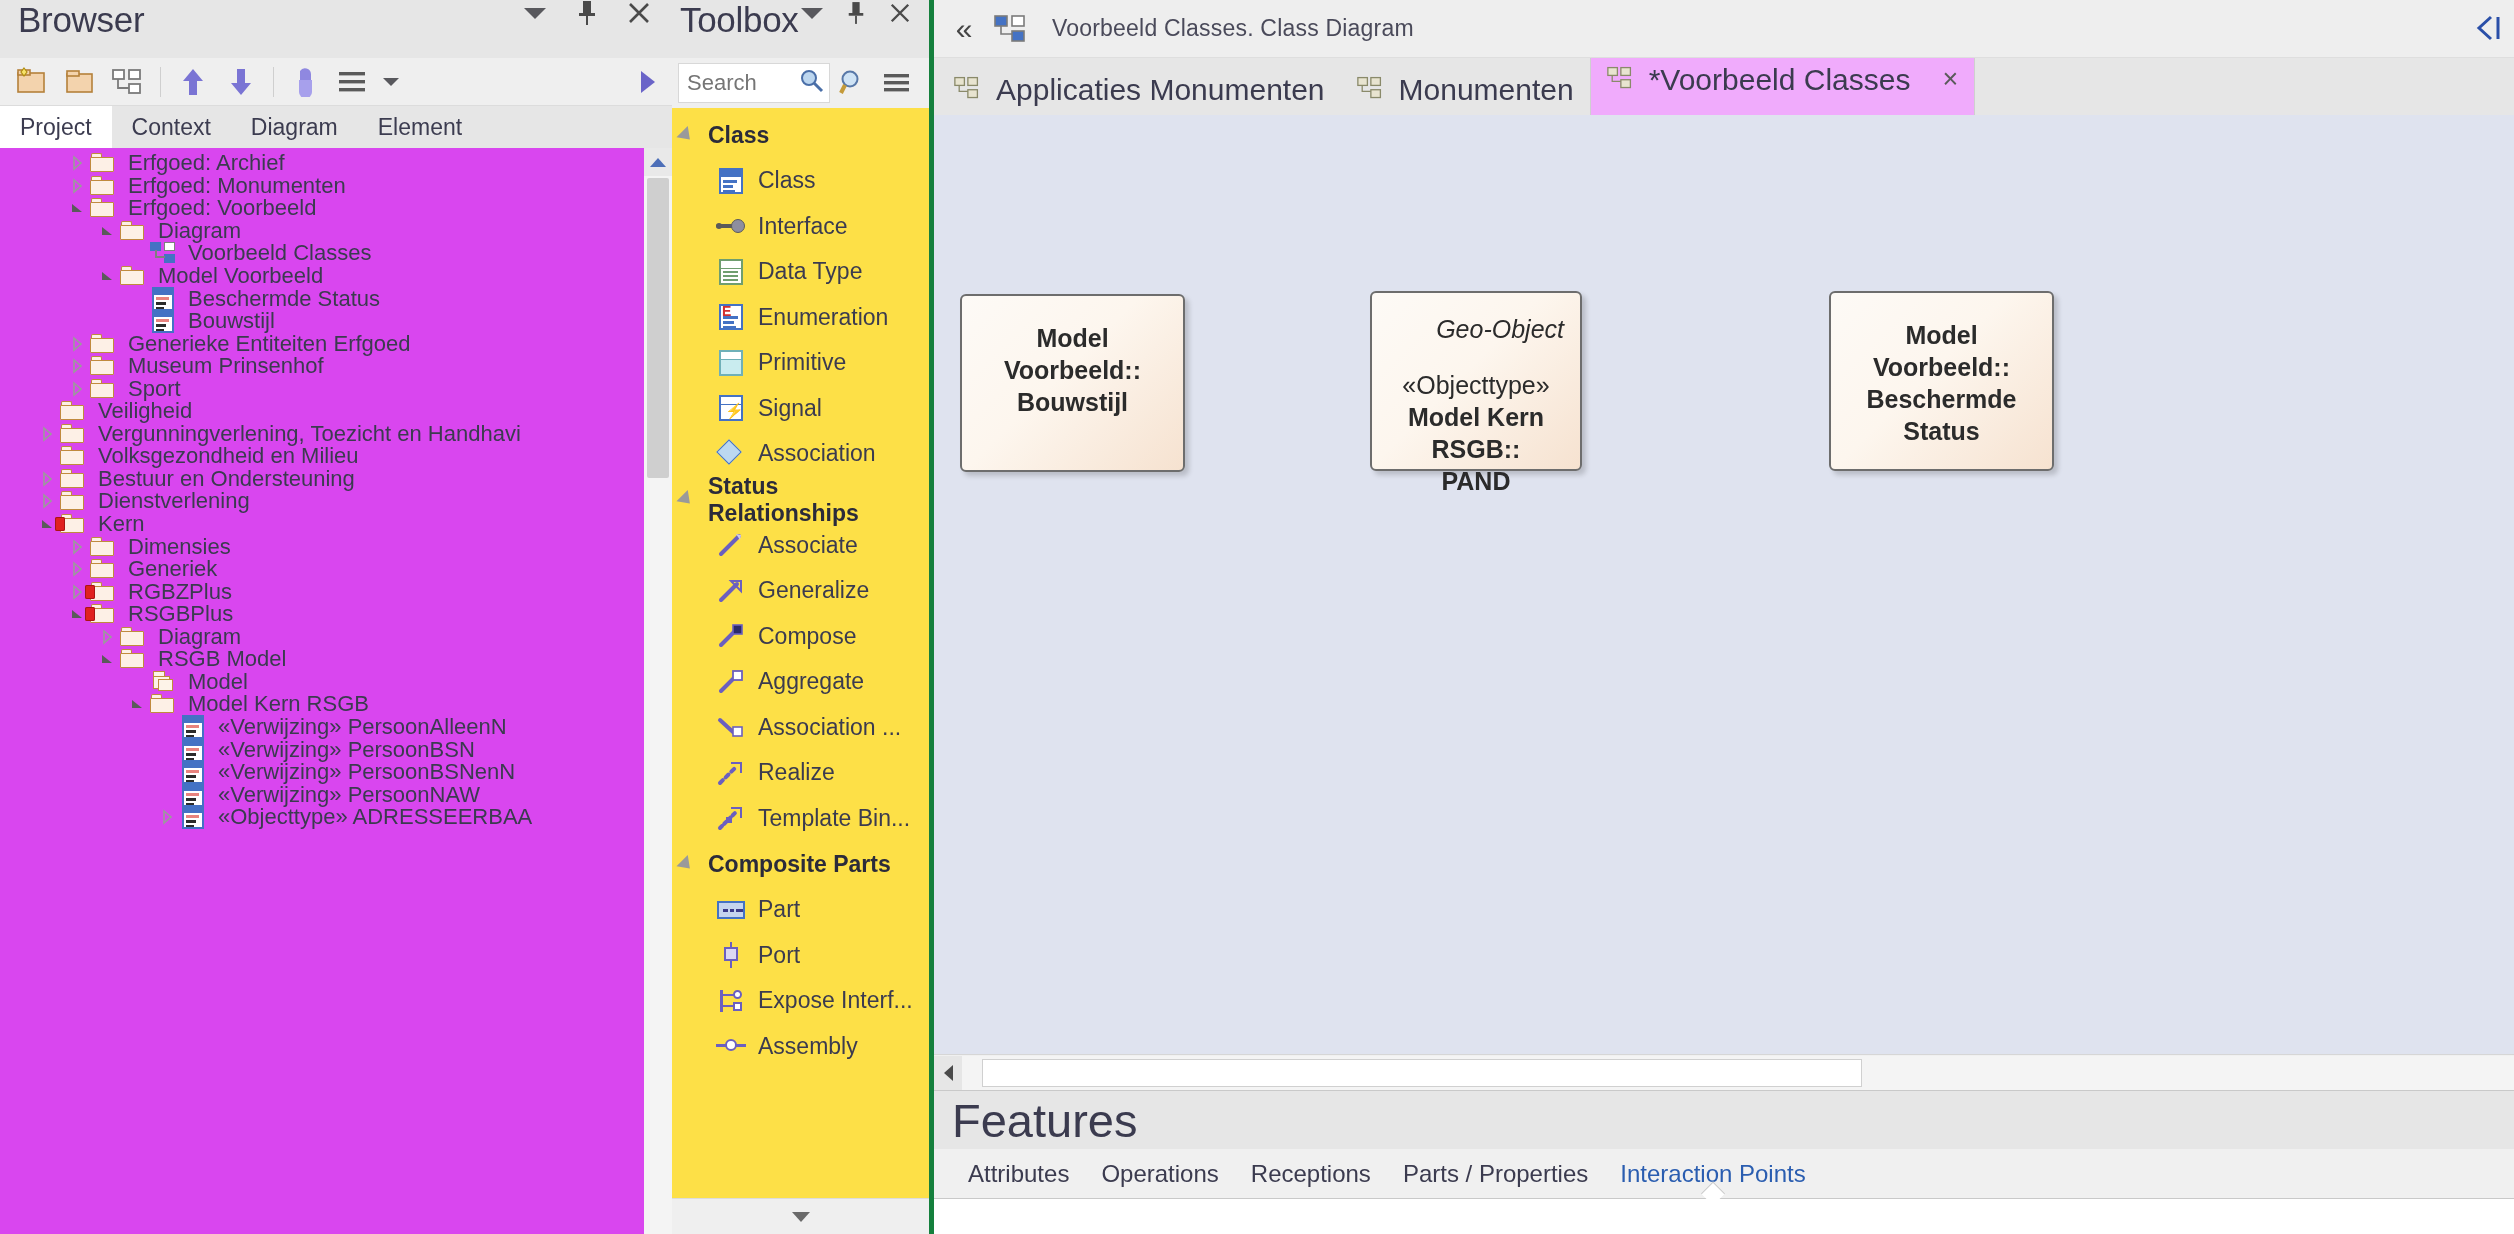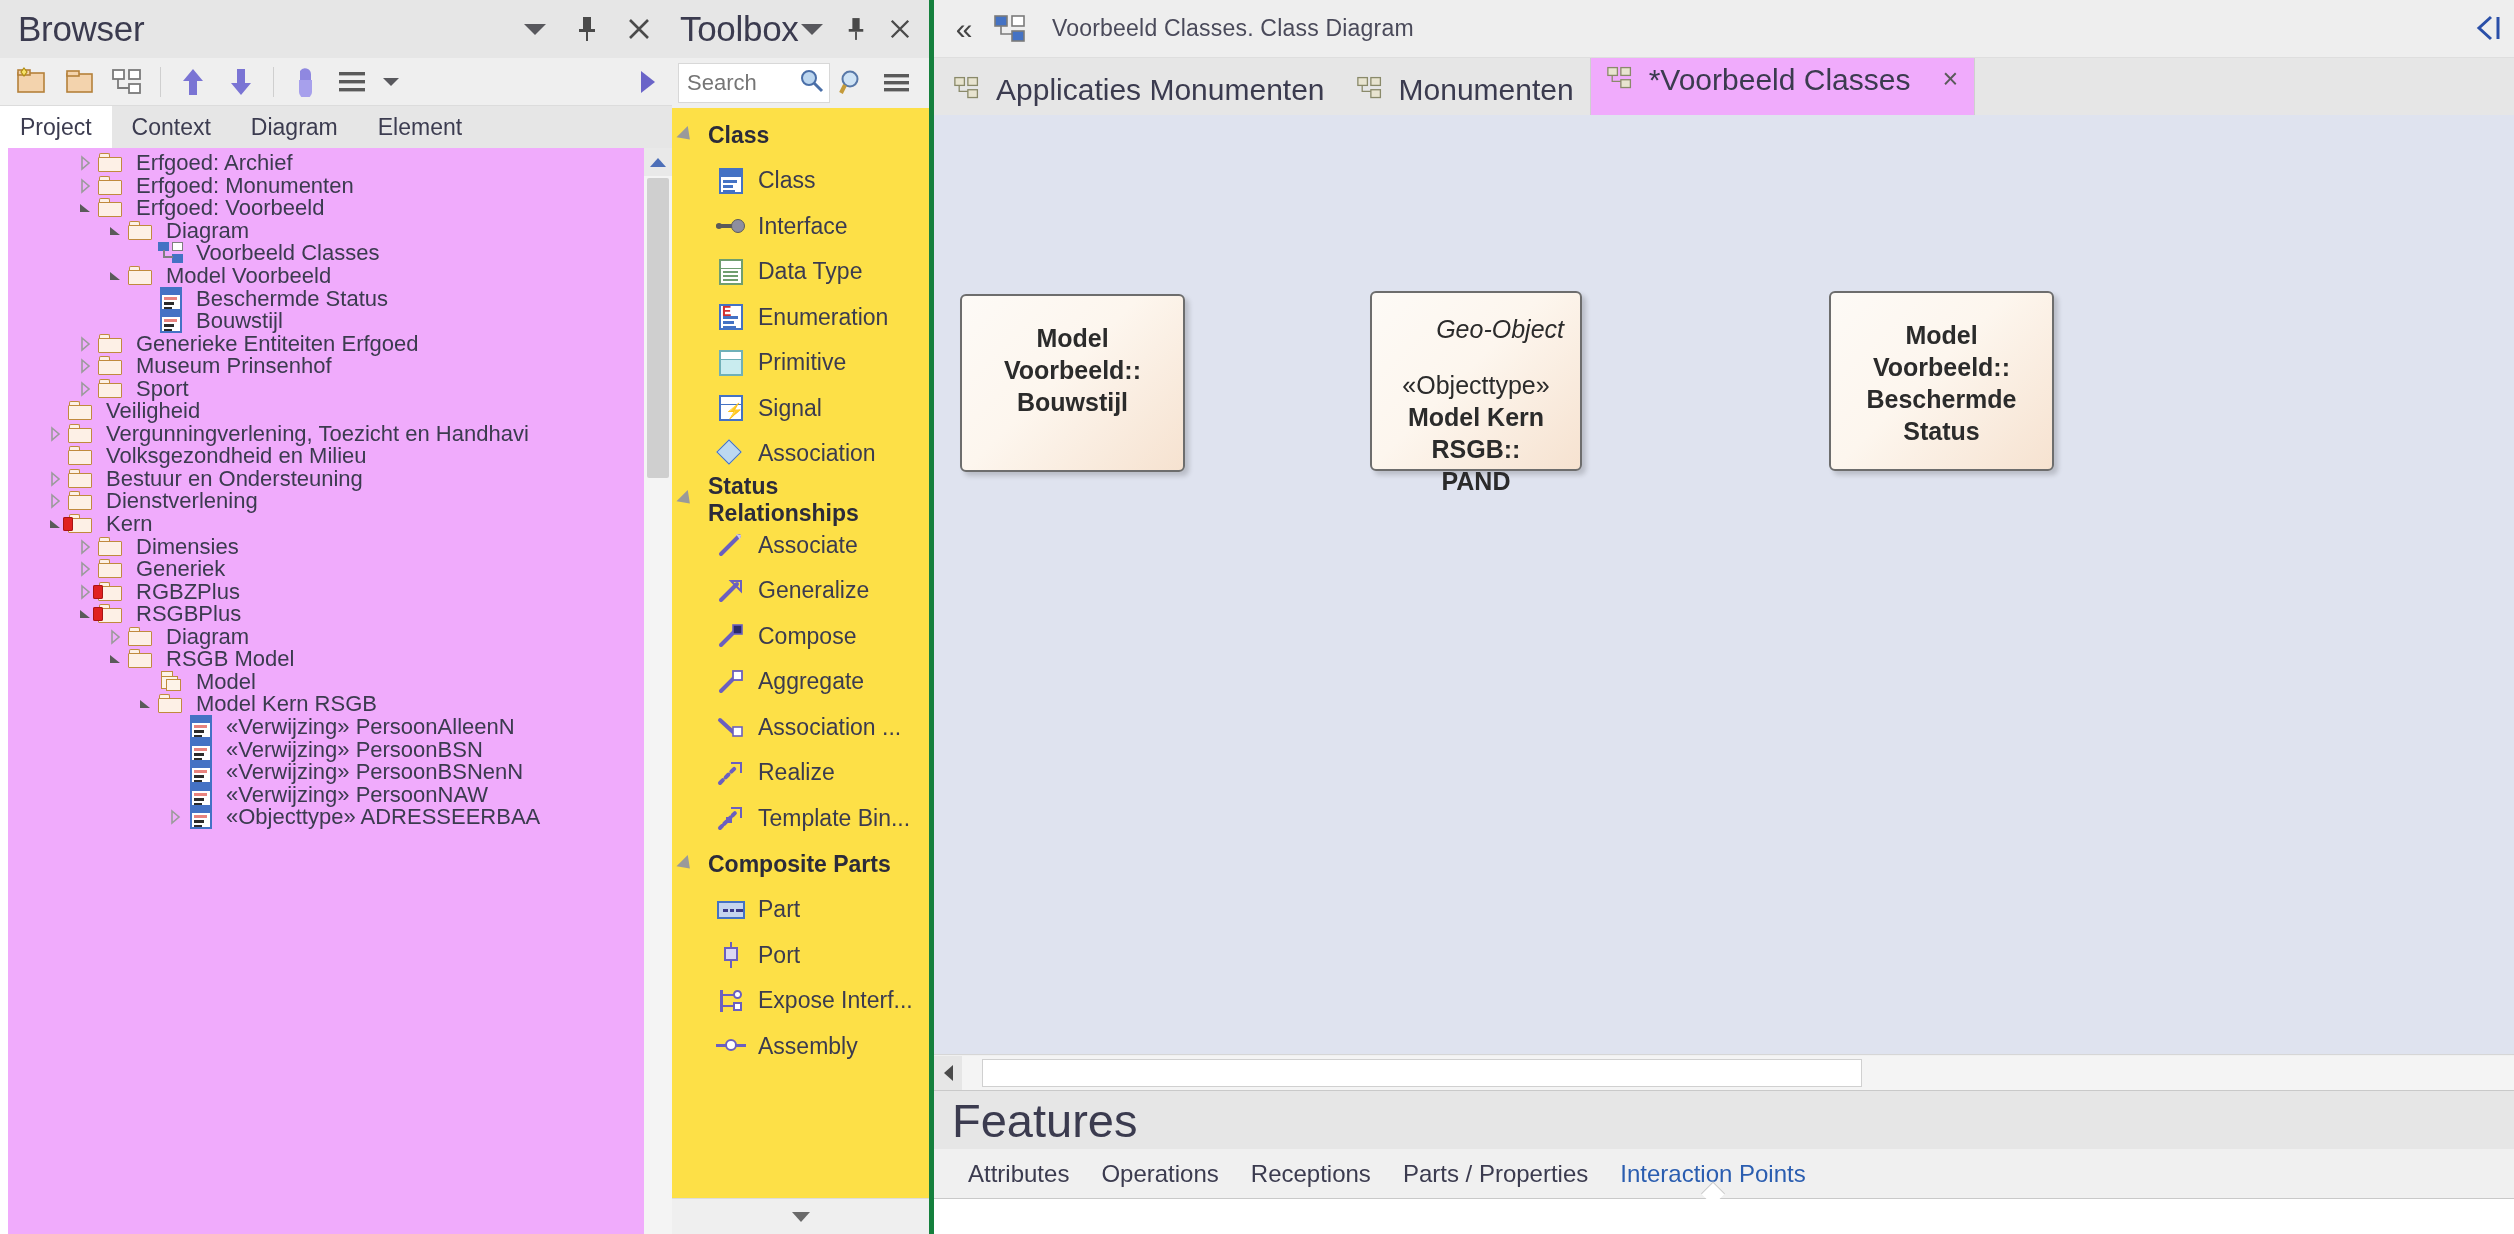--- a/index.html
+++ b/index.html
@@ -7,40 +7,40 @@
     width: 2514px; height: 1234px;
     font-family: "Liberation Sans", sans-serif;
     background: #ffffff;
     overflow: hidden;
   }
   .app { position: relative; width: 2514px; height: 1234px; display: flex; }
 
   
   .browser { width: 672px; height: 1234px; background:#fff; display:flex; flex-direction:column; position:relative; }
   .panel-title-bar {
-    height: 58px; background:#e6e6e6; display:flex; align-items:center;
+    height: 58px; background:#e6e6e6; display:flex; align-items:flex-start;
     padding: 0 14px 0 18px;
   }
   .panel-title { font-size: 35px; color:#3b3b4f; letter-spacing:-0.3px; flex:1; }
   .title-btns { display:flex; align-items:center; gap:26px; padding-right:6px; }
   .tb-ico { width:26px; height:26px; display:flex; align-items:center; justify-content:center; color:#4a4a4a; }
   .caret-dn { width:0;height:0;border-left:11px solid transparent;border-right:11px solid transparent;border-top:11px solid #58585d; }
 
   .browser-toolbar {
     height: 48px; background:#efefef; display:flex; align-items:center;
     border-bottom:1px solid #dcdcdc; padding-left:8px; gap:0;
   }
   .bt-item { width:48px; height:46px; display:flex; align-items:center; justify-content:center; }
   .bt-sep { width:1px; height:30px; background:#cfcfcf; margin:0 8px; }
 
   .browser-tabs { height:42px; background:#e6e6e6; display:flex; align-items:flex-end; }
   .btab { padding:0 20px; height:42px; line-height:42px; font-size:23px; color:#3c3c50; }
   .btab.active { background:#ffffff; }
 
-  .tree { flex:1; overflow:hidden; position:relative; background:#f0abfc; padding-top:4px;margin-left:8px; }
+  .tree { flex:1; overflow:hidden; position:relative; background:#d946ef; padding-top:4px; }
   .trow { height:22.55px; display:flex; align-items:center; white-space:nowrap; font-size:22px; color:#3b3b4f; }
   .twist { width:22px; min-width:22px; display:flex; align-items:center; justify-content:center; }
   .ticon { width:30px; min-width:30px; display:flex; align-items:center; justify-content:center; margin-right:8px; position:relative; }
   .tlabel { padding-left:2px; }
 
   
   .fld { width:26px; height:20px; position:relative; }
   .fld .tab { position:absolute; left:1px; top:0; width:11px; height:5px; background:#fdf0e6; border:1.6px solid #c08a3e; border-bottom:none; border-radius:2px 2px 0 0;}
   .fld .body { position:absolute; left:0; top:4px; width:24px; height:15px; background:#fdf0e6; border:1.6px solid #c08a3e; border-radius:1px; }
   .lock { position:absolute; left:-5px; top:3px; width:10px; height:14px; background:#e02020; border-radius:2px; box-shadow:0 0 0 1px #a81414 inset; }

